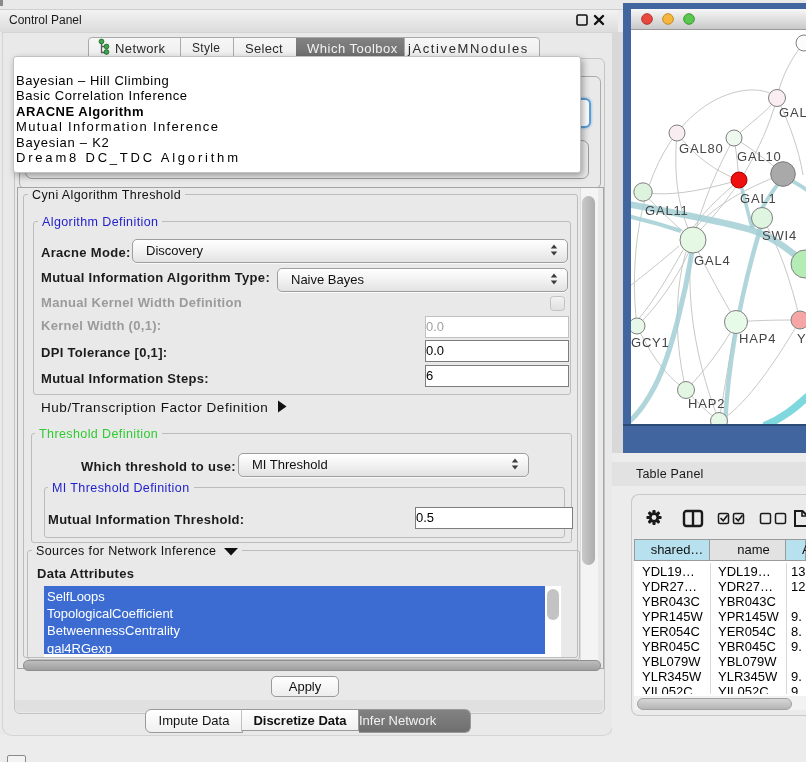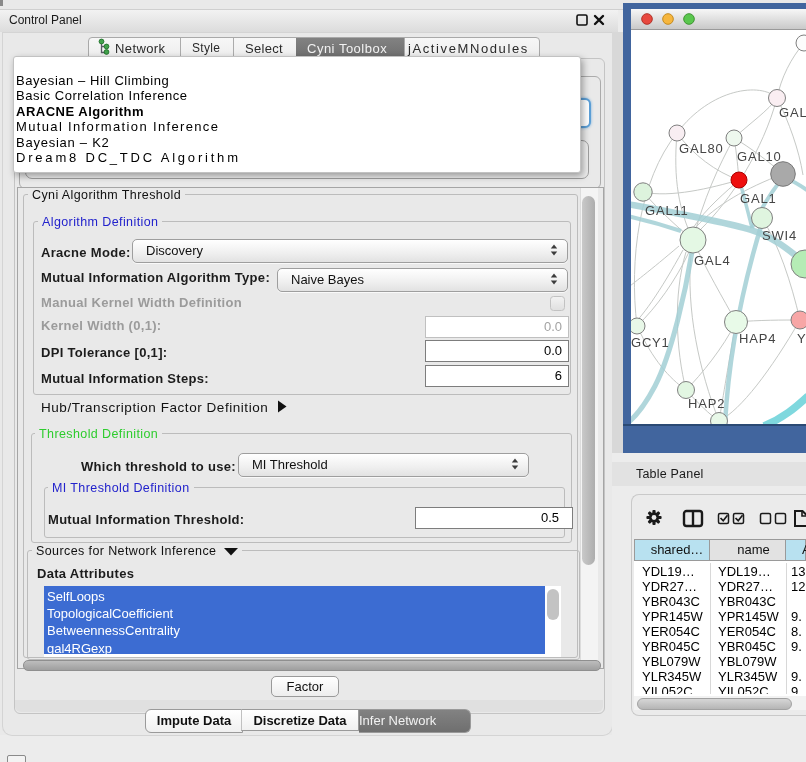--- a/index.html
+++ b/index.html
@@ -1,20 +1,20 @@
 <!DOCTYPE html>
 <html><head><meta charset="utf-8"><style>
 html,body{margin:0;padding:0}
 body{width:806px;height:762px;position:relative;font-family:"Liberation Sans",sans-serif;background:#ececec;overflow:hidden}
 .abs{position:absolute}
 .lbl{position:absolute;font-size:13px;font-weight:bold;color:#1c1c1c;white-space:nowrap;letter-spacing:.3px}
 .combo{position:absolute;border:1px solid #9e9e9e;border-radius:5px;background:linear-gradient(#ffffff,#efefef 60%,#e2e2e2);box-shadow:0 1px 0 rgba(255,255,255,.7)}
 .combo .ct{position:absolute;left:13px;top:3px;font-size:13px;color:#111}
 .spin{position:absolute;right:9px;top:4px}
-.field{position:absolute;background:#fff;font-size:13px;text-align:right}
+.field{position:absolute;background:#fff;font-size:13px;}
 .gbox{position:absolute;border:1px solid #bcbcbc;border-radius:3px;box-shadow:inset 0 0 0 0 #fff}
 .gtitle{position:absolute;font-size:12.5px;background:#e9e9e9;padding:0 4px;white-space:nowrap;letter-spacing:.4px}
 </style></head><body>
 
 <div class="abs" style="left:0;top:0;width:806px;height:9px;background:#e9e9e9;border-bottom:1px solid #cfcfcf"></div>
 <div class="abs" style="left:0;top:0;width:3px;height:6px;background:#8a8a8a"></div>
 
 <div class="abs" style="left:0;top:10px;width:618px;height:22px;background:linear-gradient(#f2f2f2,#dcdcdc);border-bottom:1px solid #b9b9b9"></div>
 <div class="abs" style="left:9px;top:13px;font-size:12px;color:#1a1a1a">Control Panel</div>
 <div class="abs" style="left:575px;top:11px;width:30px;height:20px">
@@ -35,21 +35,21 @@
 </div>
 <div class="abs" style="left:97px;top:38px"><svg width="14" height="17" viewBox="0 0 14 17">
 <path d="M4.5 4 V14.5 H8 M4.5 8.5 H8" fill="none" stroke="#5a5a66" stroke-width="1.3"></path>
 <circle cx="4.5" cy="3.5" r="2.4" fill="#42a24c" stroke="#1e7029" stroke-width=".9"></circle>
 <circle cx="9.5" cy="8.5" r="2.4" fill="#42a24c" stroke="#1e7029" stroke-width=".9"></circle>
 <circle cx="9.5" cy="14" r="2.4" fill="#42a24c" stroke="#1e7029" stroke-width=".9"></circle>
 </svg></div>
 <div class="abs" style="left:115px;top:41px;font-size:13px;color:#2a2a2a;letter-spacing:.4px">Network</div>
 <div class="abs" style="left:192px;top:41px;font-size:12px;color:#2a2a2a;letter-spacing:.3px">Style</div>
 <div class="abs" style="left:245px;top:41px;font-size:13px;color:#2a2a2a;letter-spacing:.3px">Select</div>
-<div class="abs" style="left:307px;top:41px;font-size:13px;color:#f2f2f2;letter-spacing:.5px">Cyni Toolbox</div>
+<div class="abs" style="left:307px;top:41px;font-size:13px;color:#f2f2f2;letter-spacing:.5px">Which Toolbox</div>
 <div class="abs" style="left:408px;top:41px;font-size:13px;color:#2a2a2a;letter-spacing:1.6px">jActiveMNodules</div>
 
 <div class="abs" style="left:14px;top:58px;width:589px;height:654px;border:1px solid #c4c4c4;border-radius:6px"></div>
 
 <div class="abs" style="left:19px;top:76px;width:580px;height:111px;border:1px solid #ababab;border-radius:6px"></div>
 <div class="abs" style="left:300px;top:98px;width:287px;height:26px;border:2px solid #5c9fd6;border-radius:6px;background:#fff;box-shadow:0 0 3px #74aede"></div>
 <div class="abs" style="left:25px;top:140px;width:562px;height:37px;border:1px solid #9e9e9e;border-radius:7px;background:#ededed"></div>
 
 <div class="abs" style="left:17px;top:187px;width:585px;height:480px;border:1px solid #a5a5a5;background:#e9e9e9"></div>
 
@@ -121,25 +121,25 @@
 <div class="gtitle" style="left:32px;top:544px;color:#111">Sources for Network Inference&nbsp;&nbsp;<svg width="14" height="9" viewBox="0 0 14 9" style="vertical-align:-1px">
       <path d="M0 1 L14 1 L7 8.5 Z" fill="#111"></path>
     </svg></div>
 
 <div class="lbl" style="left:37px;top:566px;font-size:13px">Data Attributes</div>
 <div class="abs" style="left:44px;top:586px;width:517px;height:71px;background:#fff"></div>
 <div class="abs" style="left:44px;top:586px;width:501px;height:68px;background:#3c6cd2"></div>
 <div class="abs" style="left:47px;top:588px;font-size:13px;color:#fff;line-height:17.2px">SelfLoops<br>TopologicalCoefficient<br>BetweennessCentrality<br>gal4RGexp</div>
 <div class="abs" style="left:547px;top:589px;width:12px;height:31px;background:#c3c3c3;border-radius:6px"></div>
 
-<div class="abs" style="left:271px;top:676px;width:66px;height:19px;border:1px solid #9a9a9a;border-radius:5px;background:linear-gradient(#ffffff,#ededed);text-align:center;font-size:13px;color:#111;line-height:19px">Factor</div>
+<div class="abs" style="left:271px;top:676px;width:66px;height:19px;border:1px solid #9a9a9a;border-radius:5px;background:linear-gradient(#ffffff,#ededed);text-align:center;font-size:13px;color:#111;line-height:19px">Apply</div>
 
 <div class="abs" style="left:15px;top:700px;width:588px;height:12px;background:#e0e0e0;border-radius:0 0 6px 6px"></div>
 
-<div class="abs" style="left:145px;top:709px;width:96px;height:22px;border:1px solid #9a9a9a;border-radius:6px 0 0 6px;background:linear-gradient(#ffffff,#f0f0f0);text-align:center;font-size:13px;font-weight:bold;color:#111;line-height:22px">Impute Data</div>
+<div class="abs" style="left:145px;top:709px;width:96px;height:22px;border:1px solid #9a9a9a;border-radius:6px 0 0 6px;background:linear-gradient(#ffffff,#f0f0f0);text-align:center;font-size:13px;font-weight:normal;color:#111;line-height:22px">Impute Data</div>
 <div class="abs" style="left:241px;top:709px;width:118px;height:22px;border:1px solid #9a9a9a;border-left:1px solid #c0c0c0;box-sizing:border-box;background:linear-gradient(#ffffff,#f0f0f0);text-align:center;font-size:13px;font-weight:bold;color:#111;line-height:22px">Discretize Data</div>
 <div class="abs" style="left:359px;top:709px;width:111px;height:22px;border:1px solid #9a9a9a;border-left:none;border-radius:0 6px 6px 0;background:linear-gradient(#828282,#6f6f6f);font-size:13px;color:#f2f2f2;line-height:22px">Infer Network</div>
 
 <div class="abs" style="left:7px;top:755px;width:17px;height:7px;border:1px solid #8a8a8a;border-radius:2px;background:#f3f3f3"></div>
 
 <svg class="abs" style="left:613px;top:371px" width="6" height="8" viewBox="0 0 6 8">
     <path d="M6 0 L0 4 L6 8 Z" fill="#9a9a9a"></path>
   </svg>
 
 <div class="abs" style="left:13px;top:56px;width:566px;height:115px;background:#fff;border:1px solid #c2c2c2;border-radius:3px;box-shadow:2px 3px 7px rgba(0,0,0,.35)">

